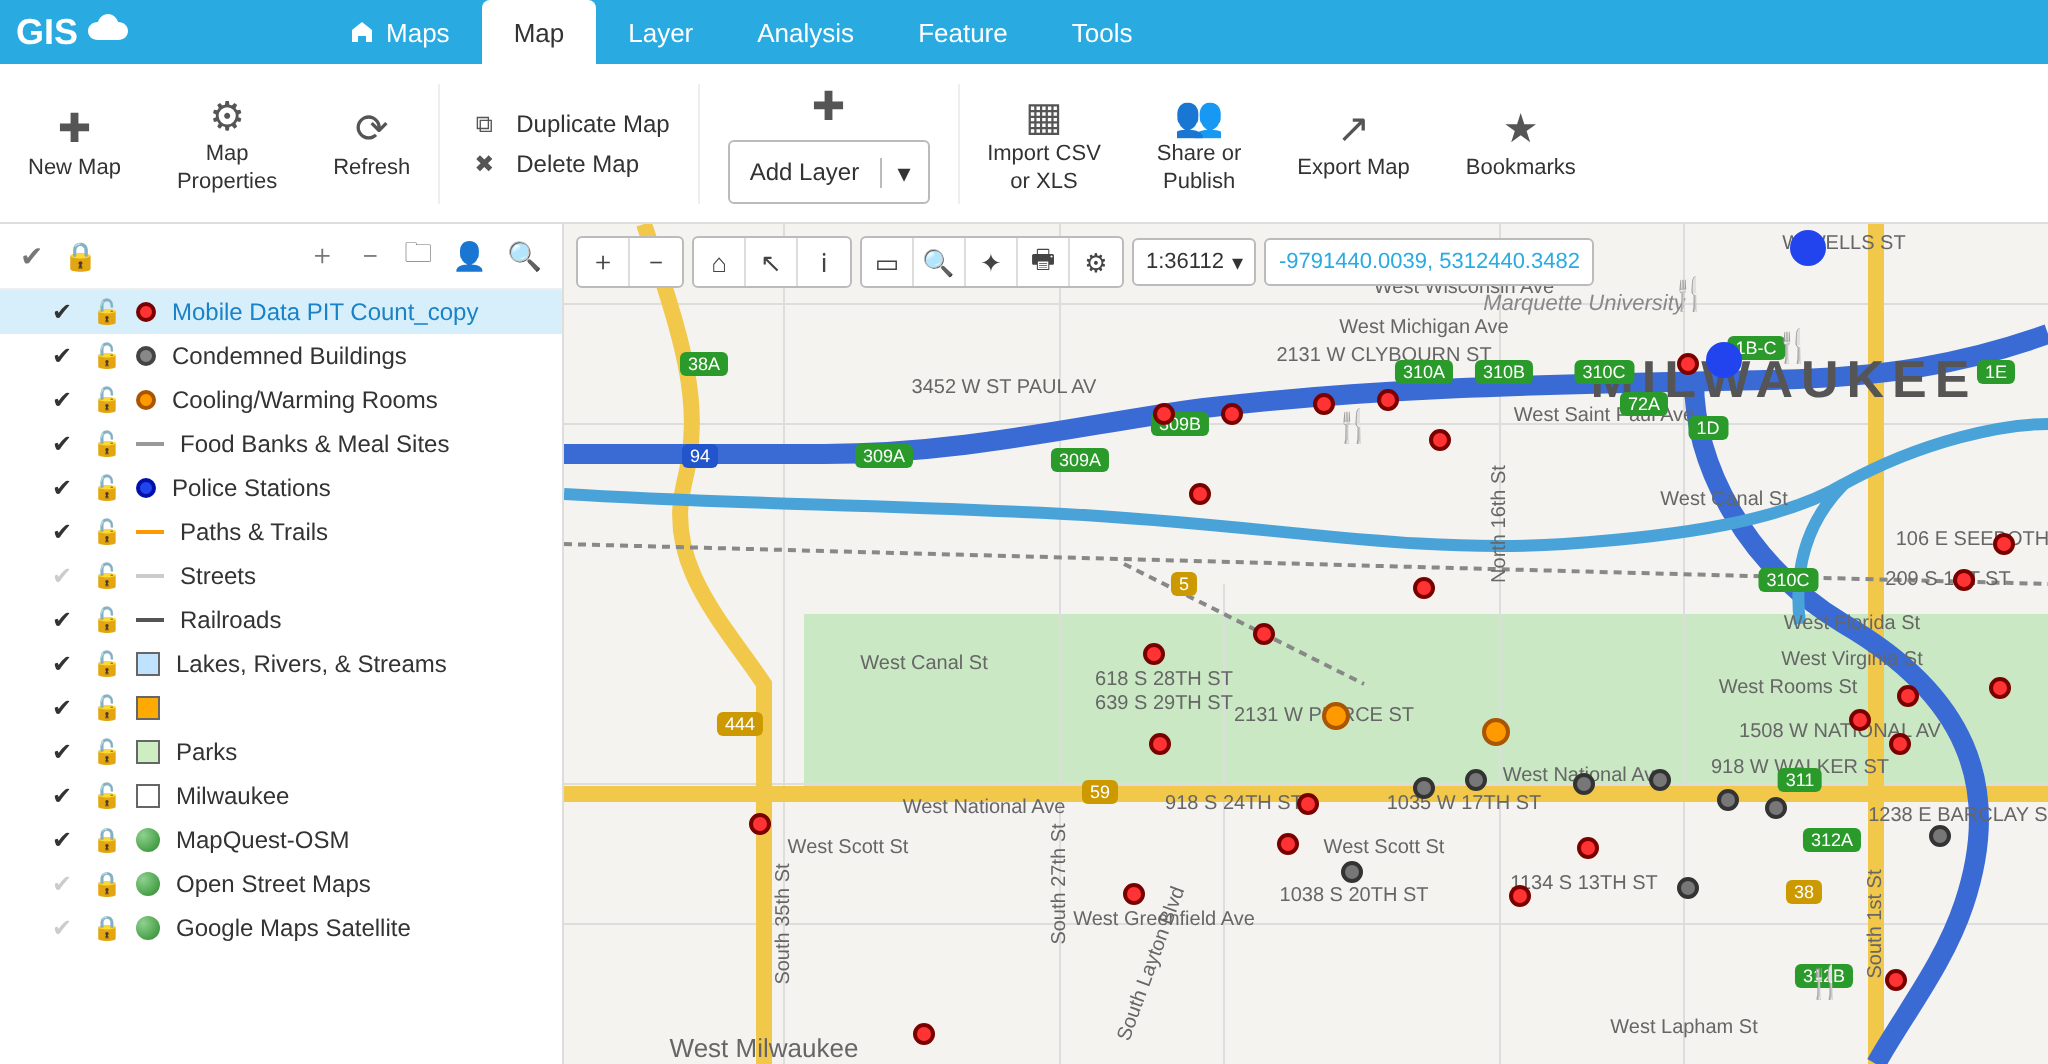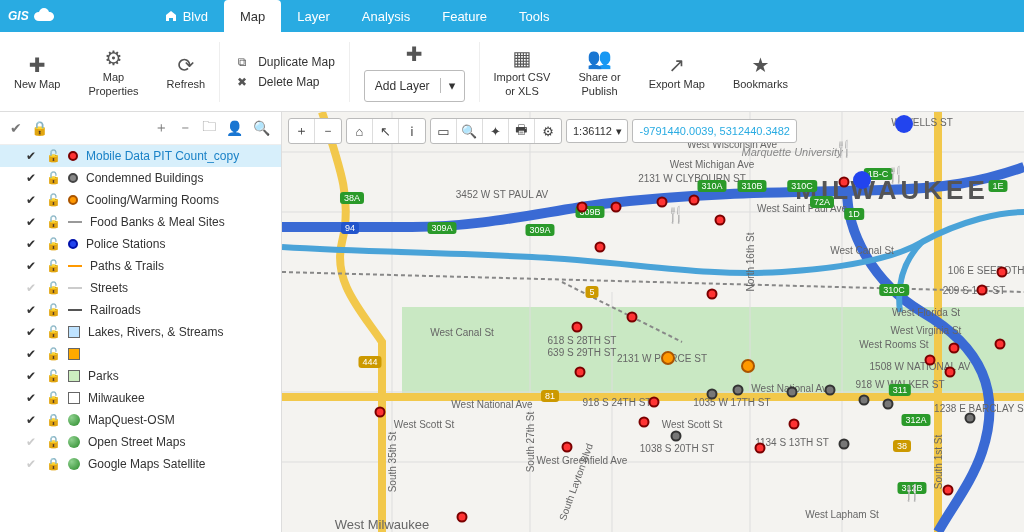--- a/index.html
+++ b/index.html
@@ -1,18 +1,18 @@
 <!DOCTYPE html>
 <html><head>
 <meta charset="utf-8">
 <style>
   * { box-sizing: border-box; margin: 0; padding: 0; }
   body { font-family: Arial, Helvetica, sans-serif; font-size: 13px; color: #333; width: 1024px; height: 532px; overflow: hidden; background: #fff; }
   .topbar { background: #29abe2; height: 32px; display: flex; align-items: center; padding: 0 8px; color: #fff; }
-  .logo { display: flex; align-items: center; margin-right: 90px; font-weight: bold; font-size: 12px; font-style: italic; }
+  .logo { display: flex; align-items: flex-start; margin-right: 90px; font-weight: bold; font-size: 18px; }
   .logo svg { margin-left: 2px; }
   .tabs { display: flex; align-items: stretch; height: 32px; }
   .tab { display: flex; align-items: center; padding: 0 16px; color: #fff; cursor: pointer; font-size: 13px; gap: 6px; }
   .tab.active { background: #fff; color: #333; border-radius: 4px 4px 0 0; }
   .tab.home { color: #fff; }
   .tab.home .home-i { width: 12px; height: 12px; }
   .toolbar { background: #fff; border-bottom: 1px solid #ddd; display: flex; align-items: center; height: 80px; }
   .tb-group { display: flex; flex-direction: column; align-items: center; justify-content: center; padding: 0 14px; cursor: pointer; height: 100%; }
   .tb-group .ic { font-size: 20px; color: #555; height: 26px; display:flex; align-items:center; }
   .tb-group .lbl { font-size: 11px; text-align: center; line-height: 1.2; color: #333; }
@@ -72,21 +72,21 @@
     <span>GIS</span>
     <svg width="28" height="18" viewBox="0 0 28 18">
         <path d="M8 14c-3 0-5-2-5-4.5S5 5 8 5c.5-2 2.5-4 5-4s4.5 2 5 4c3 0 5 2 5 4.5S21 14 18 14H8z" fill="#fff"></path>
       </svg>
   </div>
   <div class="tabs">
     <div class="tab home">
       <svg class="home-i" viewBox="0 0 12 12">
           <path d="M6 1l5 4v6H8V8H4v3H1V5z" fill="#fff"></path>
         </svg>
-      <span>Blvd</span>
+      <span>Maps</span>
     </div>
     <div class="tab active">
         <span>Map</span>
       </div>
     <div class="tab">
         <span>Layer</span>
       </div>
     <div class="tab">
         <span>Analysis</span>
       </div>
@@ -334,36 +334,36 @@
         <div class="street-lbl" style="left: 712px; top: 158px;">106 E SEEBOTH ST</div>
         <div class="street-lbl" style="left: 692px; top: 178px;">209 S 1ST ST</div>
         <div class="street-lbl" style="left: 700px; top: 296px;">1238 E BARCLAY ST</div>
         <div class="street-lbl" style="left: 294px; top: 370px; transform: translate(-50%, -50%) rotate(-70deg);">South Layton Blvd</div>
         <div class="street-lbl" style="left: 110px; top: 350px; transform: translate(-50%, -50%) rotate(-90deg);">South 35th St</div>
         <div class="street-lbl" style="left: 248px; top: 330px; transform: translate(-50%, -50%) rotate(-90deg);">South 27th St</div>
         <div class="street-lbl" style="left: 468px; top: 150px; transform: translate(-50%, -50%) rotate(-90deg);">North 16th St</div>
         <div class="street-lbl" style="left: 656px; top: 350px; transform: translate(-50%, -50%) rotate(-90deg);">South 1st St</div>
       </div>
     <div id="badges">
-        <div class="badge g" style="left: 70px; top: 86px;">38A</div>
+        <div class="badge g" style="left: 70px; top: 70px;">38A</div>
         <div class="badge b" style="left: 68px; top: 116px;">94</div>
         <div class="badge y" style="left: 88px; top: 250px;">444</div>
         <div class="badge g" style="left: 160px; top: 116px;">309A</div>
         <div class="badge g" style="left: 308px; top: 100px;">309B</div>
         <div class="badge g" style="left: 258px; top: 118px;">309A</div>
         <div class="badge g" style="left: 430px; top: 74px;">310A</div>
         <div class="badge g" style="left: 470px; top: 74px;">310B</div>
         <div class="badge g" style="left: 520px; top: 74px;">310C</div>
         <div class="badge g" style="left: 572px; top: 102px;">1D</div>
         <div class="badge g" style="left: 540px; top: 90px;">72A</div>
         <div class="badge g" style="left: 480px; top: 18px;">72B</div>
         <div class="badge g" style="left: 596px; top: 62px;">1B-C</div>
         <div class="badge g" style="left: 716px; top: 74px;">1E</div>
         <div class="badge g" style="left: 612px; top: 178px;">310C</div>
-        <div class="badge y" style="left: 268px; top: 284px;">81</div>
+        <div class="badge y" style="left: 268px; top: 284px;">59</div>
         <div class="badge y" style="left: 310px; top: 180px;">5</div>
         <div class="badge g" style="left: 618px; top: 278px;">311</div>
         <div class="badge g" style="left: 634px; top: 308px;">312A</div>
         <div class="badge g" style="left: 630px; top: 376px;">312B</div>
         <div class="badge y" style="left: 620px; top: 334px;">38</div>
       </div>
     <div id="markers">
         <div class="marker " style="left: 300px; top: 95px;"></div>
         <div class="marker " style="left: 334px; top: 95px;"></div>
         <div class="marker " style="left: 380px; top: 90px;"></div>

